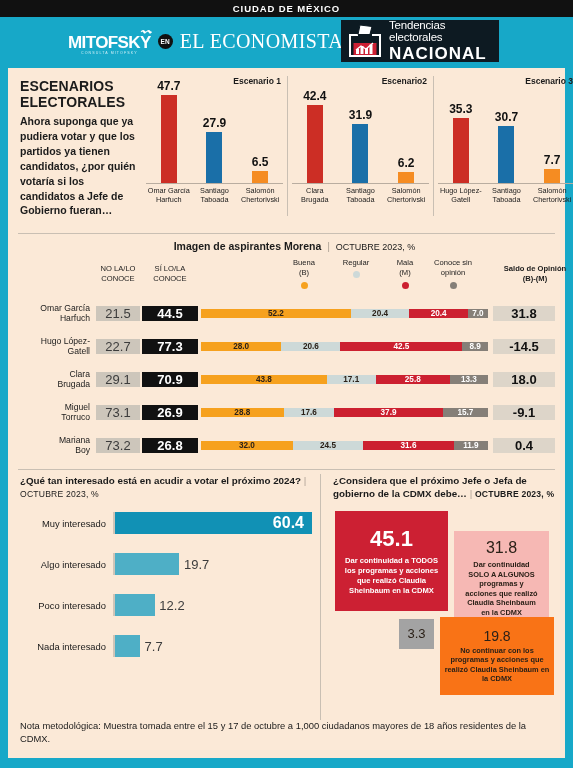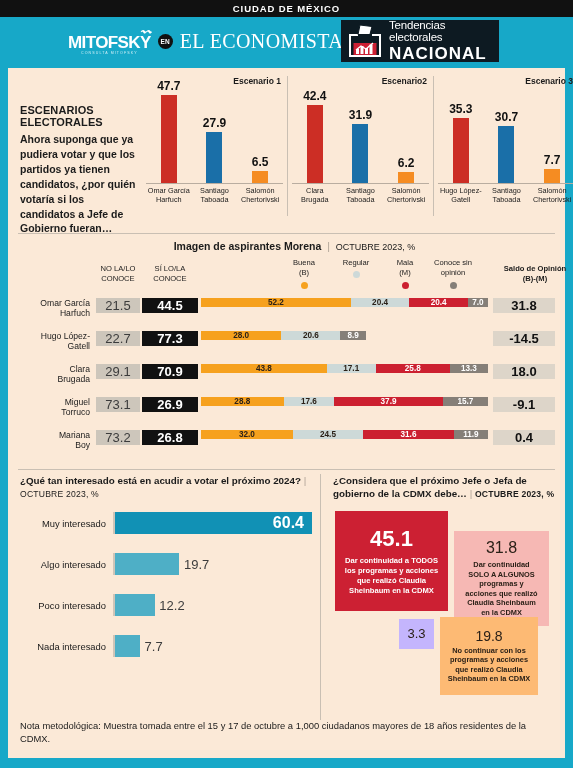--- a/index.html
+++ b/index.html
@@ -61,23 +61,22 @@
   
   .body-card{
     position:absolute;left:8px;top:68px;width:557px;height:690px;
     background:#fbe9d7;box-sizing:border-box;
   }
 
   
   .sec1{position:relative;height:165px;padding:10px 10px 0 12px;box-sizing:border-box;}
   .s1-question{width:120px;}
   .s1-title{
-    font-size:11px;font-weight:bold;color:#1b1b1b;letter-spacing:.1px;
+    font-size:14px;font-weight:bold;color:#1b1b1b;letter-spacing:.1px;
     margin-bottom:4px;
-    margin-top:26px;
   }
   .s1-text{font-size:10.5px;font-weight:bold;color:#1b1b1b;line-height:1.42;}
 
   .charts{position:absolute;left:134px;top:8px;display:flex;}
   .scn{position:relative;width:145px;height:140px;}
   .scn + .scn{border-left:1px solid #c9bfb3;}
   .scn-label{
     position:absolute;right:6px;top:0;font-size:8.5px;font-weight:bold;color:#1b1b1b;
   }
   .bars{
@@ -104,21 +103,21 @@
     margin-bottom:6px;
   }
   .s2-title .sep{color:#b0a498;font-weight:normal;padding:0 3px;}
   .s2-title .date{font-size:9px;font-weight:normal;color:#1b1b1b;}
 
   .s2-head{position:relative;height:40px;}
   .hd{position:absolute;text-align:center;font-size:7.6px;color:#1b1b1b;line-height:1.35;}
   .hd.bold{font-weight:bold;}
   .legdot{width:7px;height:7px;border-radius:50%;margin:3px auto 0;}
 
-  .trow{display:flex;align-items:flex-start;height:30px;margin-bottom:3px;}
+  .trow{display:flex;align-items:center;height:30px;margin-bottom:3px;}
   .tname{
     width:62px;text-align:right;padding-right:6px;font-size:8.6px;color:#1b1b1b;
     line-height:1.2;display:flex;flex-direction:column;justify-content:center;
     align-items:flex-end;box-sizing:border-box;
   }
   .tnoc{
     width:44px;background:#cdc6bb;display:flex;align-items:center;justify-content:center;
     font-size:13px;color:#3c3c3c;
   }
   .tsi{
@@ -166,23 +165,23 @@
   .bx{position:absolute;box-sizing:border-box;display:flex;flex-direction:column;
       align-items:center;justify-content:center;text-align:center;}
   .bx .num{font-weight:bold;}
   .bx .cap{font-weight:bold;line-height:1.3;}
   .bx-a{left:2px;top:0;width:113px;height:100px;background:#cc2033;}
   .bx-a .num{font-size:22px;color:#fff;}
   .bx-a .cap{font-size:7.6px;color:#fff;margin-top:4px;padding:0 4px;}
   .bx-b{left:121px;top:20px;width:95px;height:95px;background:#f6b8b4;}
   .bx-b .num{font-size:16px;color:#2b2118;font-weight:normal;}
   .bx-b .cap{font-size:7.4px;color:#2b2118;margin-top:3px;padding:0 10px;}
-  .bx-c{left:66px;top:108px;width:35px;height:30px;background:#c4b5fd;}
+  .bx-c{left:66px;top:108px;width:35px;height:30px;background:#a3a3a3;}
   .bx-c .num{font-size:13px;color:#2b2118;font-weight:normal;}
-  .bx-d{left:107px;top:106px;width:98px;height:78px;background:#fdba74;}
+  .bx-d{left:107px;top:106px;width:114px;height:78px;background:#f97316;}
   .bx-d .num{font-size:14px;color:#2b2118;font-weight:normal;}
   .bx-d .cap{font-size:7.4px;color:#2b2118;margin-top:2px;padding:0 3px;}
 
   
   .nota{
     position:absolute;left:12px;right:12px;bottom:12px;
     font-size:9.4px;color:#1b1b1b;line-height:1.45;
   }
   .nota b{font-weight:normal;}
 </style>
@@ -375,20 +374,21 @@
         <div class="trow">
           <div class="tname">
             <span>Hugo López-</span>
             <span>Gatell</span>
           </div>
           <div class="tnoc">22.7</div>
           <div class="tsi">77.3</div>
           <div class="tstack">
             <div class="seg buena" style="width:28.0%">28.0</div>
             <div class="seg regular" style="width:20.6%">20.6</div>
+            <div class="seg mala" style="width:42.5%">42.5</div>
             <div class="seg sinop" style="width:8.9%">8.9</div>
           </div>
           <div class="tsaldo">-14.5</div>
         </div>
 
         <div class="trow">
           <div class="tname">
             <span>Clara</span>
             <span>Brugada</span>
           </div>

